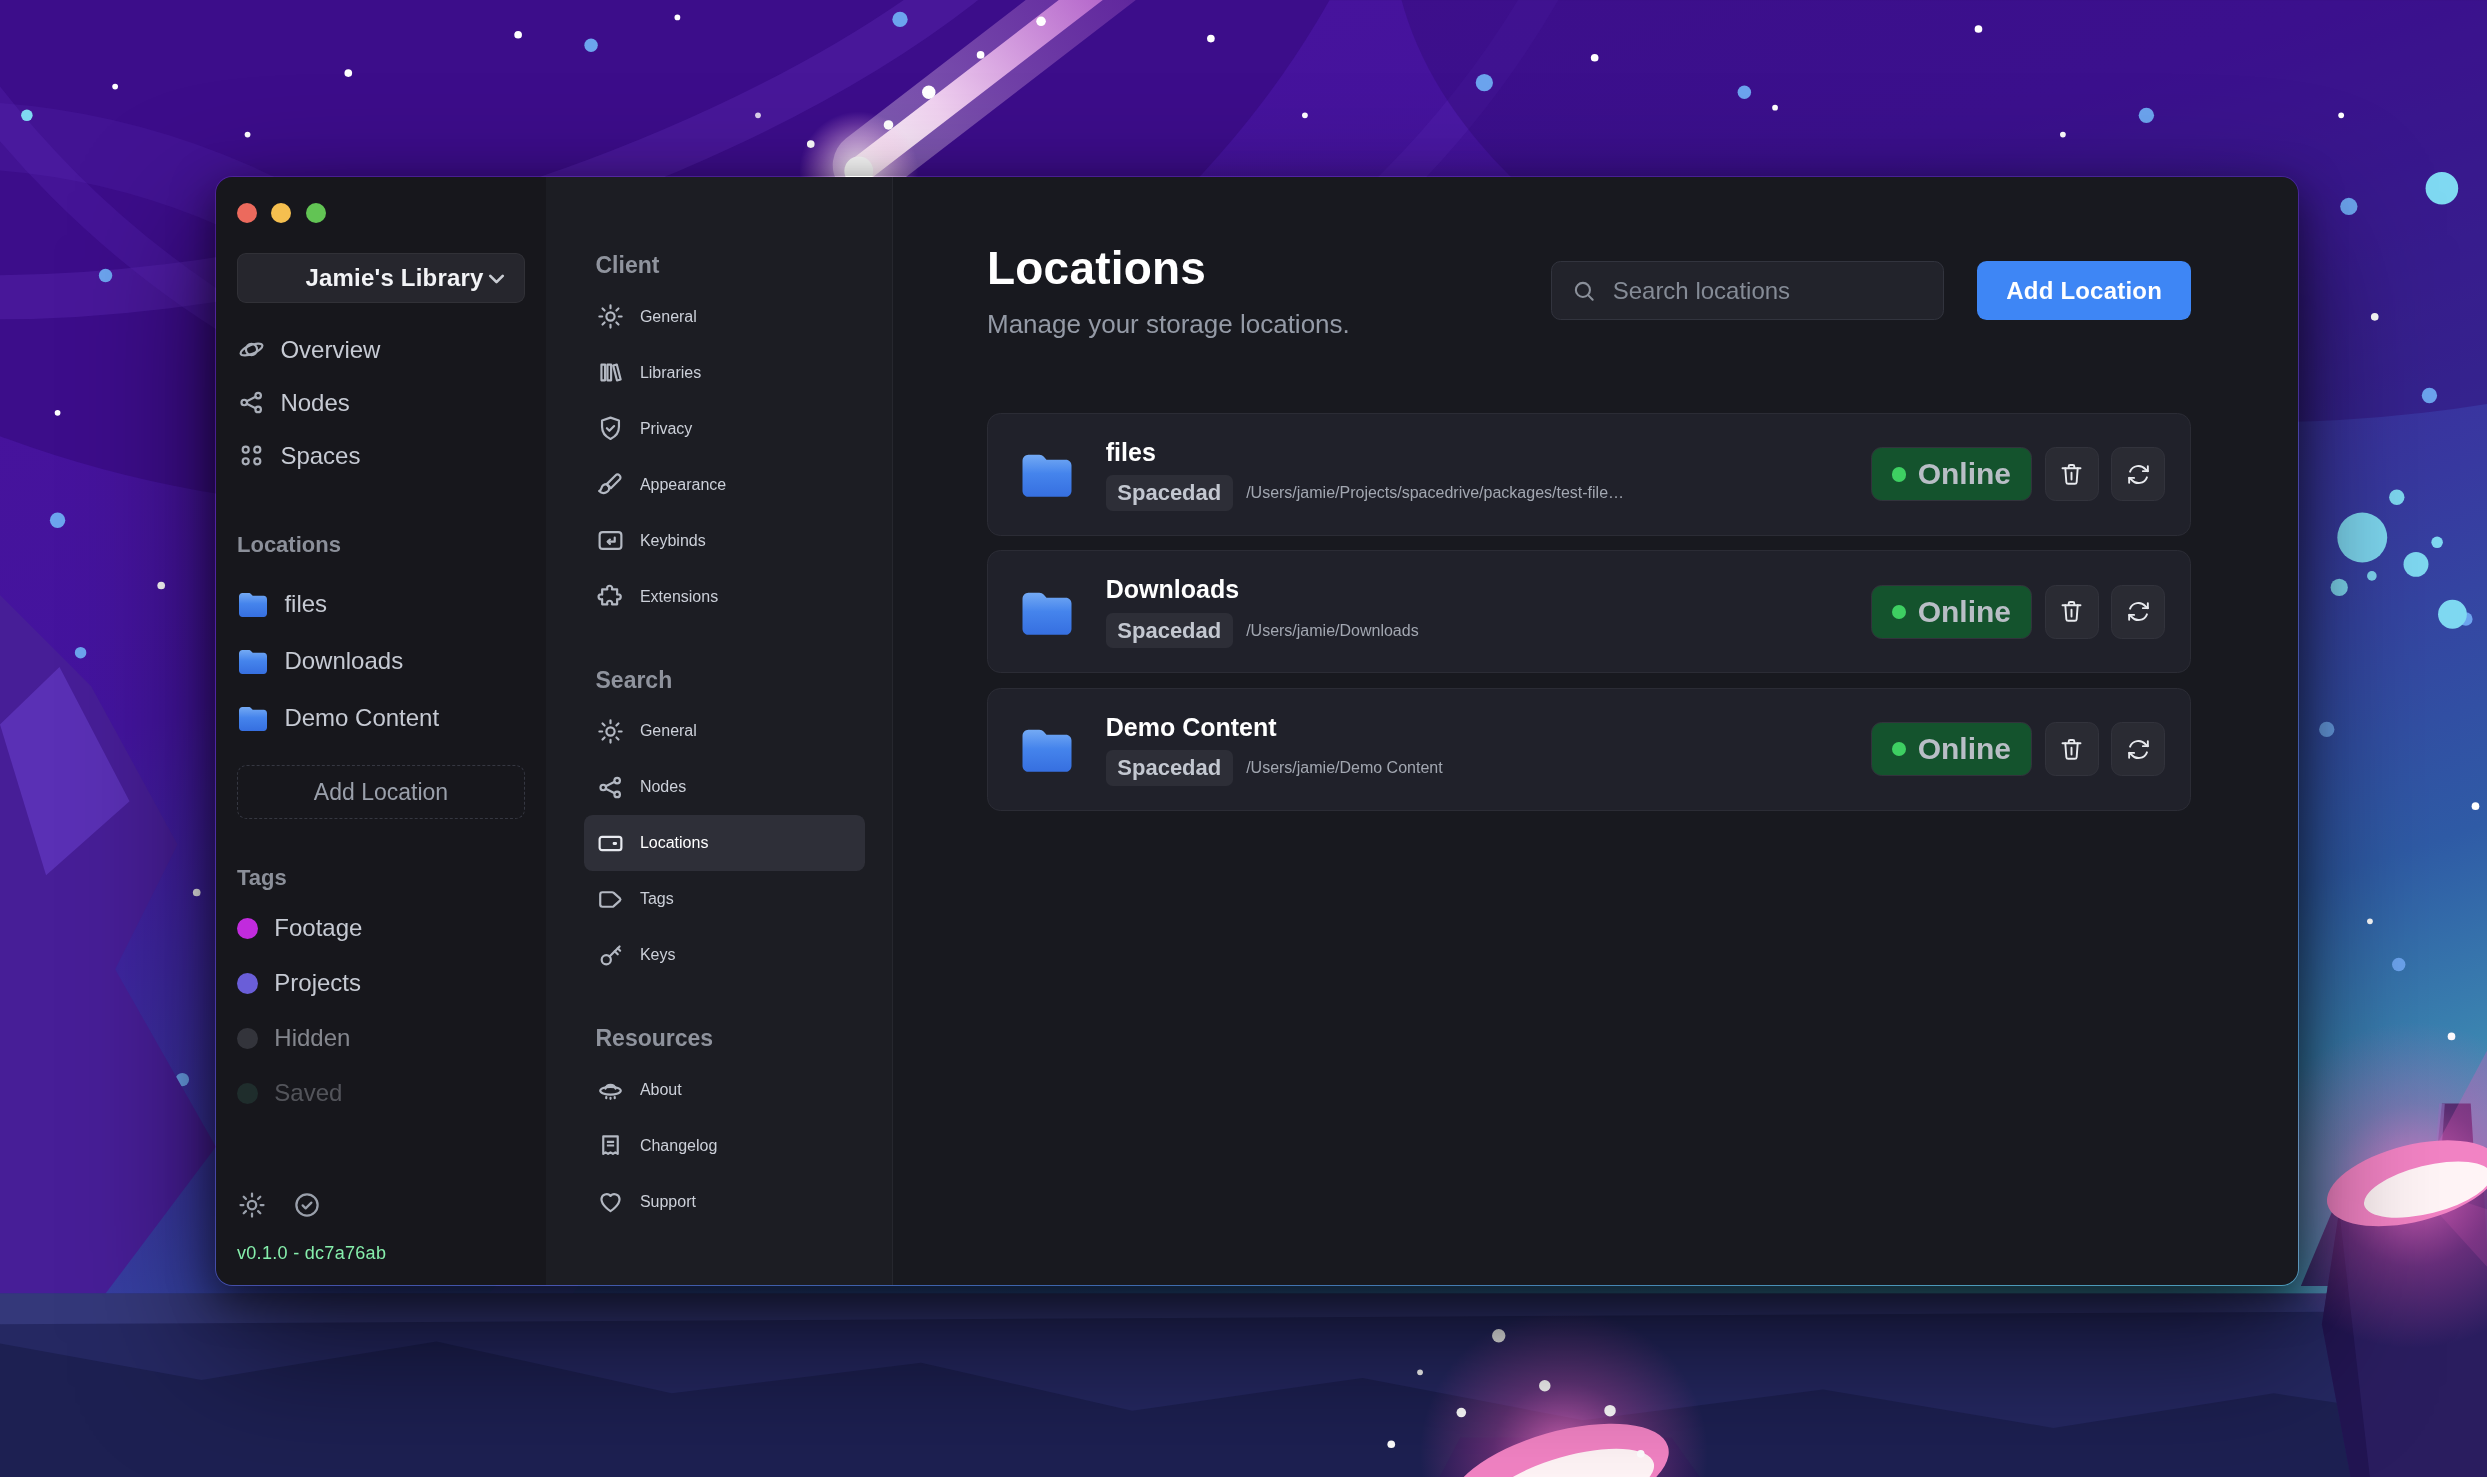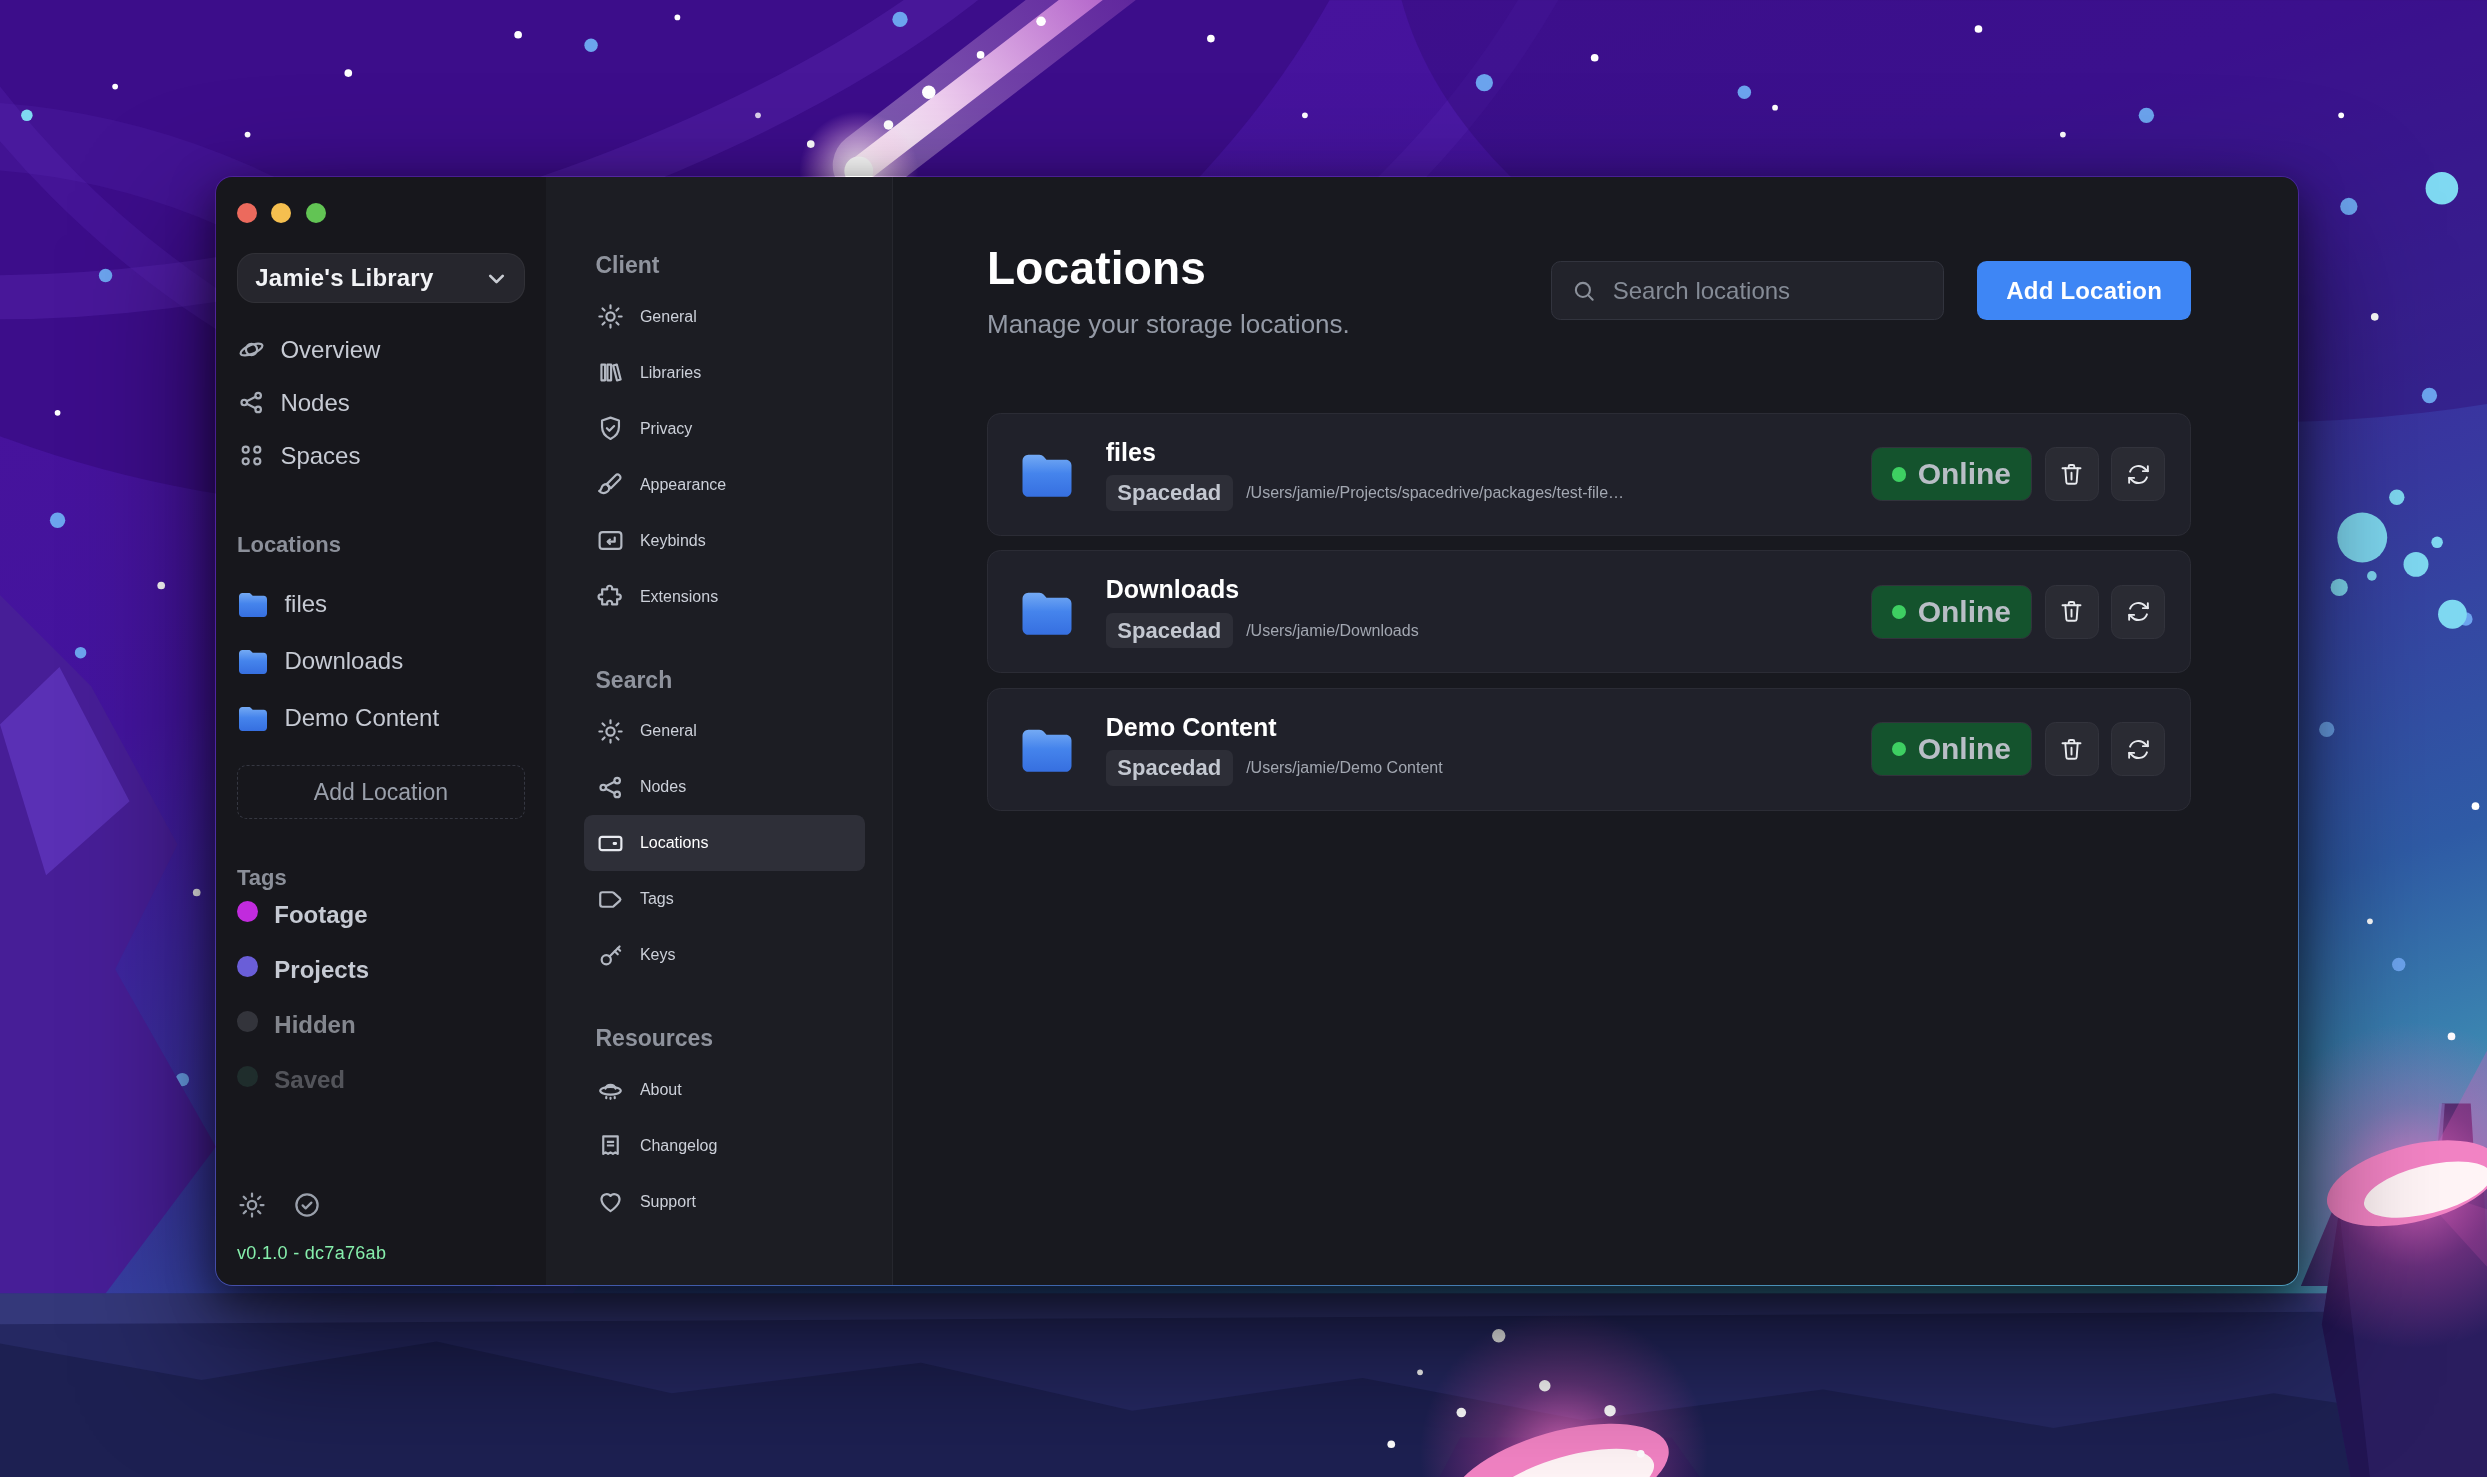--- a/index.html
+++ b/index.html
@@ -18,41 +18,41 @@
     border:1px solid rgba(255,255,255,.07);
     box-shadow:0 58px 134px rgba(0,0,0,.6), 0 13.4px 42px rgba(0,0,0,.5);
   }
 
   
   .sidebar { width:330px; flex-shrink:0; background:#17171c; padding:0 21px; position:relative; }
   .traffic { display:flex; gap:14.4px; padding-top:26px; }
   .light { width:20px; height:20px; border-radius:50%; }
   .lib-select {
     margin-top:30px; height:50px; background:#26262d; border:1px solid rgba(255,255,255,.05);
-    border-radius:18px; display:flex; align-items:center; justify-content:space-between;
+    border-radius:9px; display:flex; align-items:center; justify-content:flex-end;
     padding:0 15.4px 0 17.3px; color:#f2f3f6; font-size:24px; font-weight:700; letter-spacing:0.2px;
   }
   .lib-select .chev { width:25px; height:25px; color:#c9ccd3; flex-shrink:0; }
   .side-list { margin-top:20px; }
   .s-item { display:flex; align-items:center; gap:14.4px; height:53px; color:#c6cad3; font-size:24px; font-weight:500; }
   .s-ic { width:29px; height:29px; color:#a9aeb8; flex-shrink:0; display:flex; }
   .s-ic svg, .nav-ic svg, .chev svg, .icon-btn svg, .search-ic svg, .bot-ic svg { width:100%; height:100%; display:block; }
   .side-heading { font-size:22px; font-weight:700; color:#8b8f99; }
   .h-loc { margin-top:50px; }
   .loc-list { margin-top:17.3px; }
   .loc-item { display:flex; align-items:center; gap:15.4px; height:57px; color:#c6cad3; font-size:24px; font-weight:500; }
   .folder-sm { width:32px; height:26px; flex-shrink:0; }
   .add-loc {
     margin-top:19px; height:54px; border:1.9px dashed #353741; border-radius:9.6px;
     display:flex; align-items:center; justify-content:center;
     color:#9aa0ab; font-size:23px; font-weight:500; background:transparent; width:100%;
   }
   .h-tags { margin-top:46px; }
   .tag-list { margin-top:9.6px; }
-  .tag-row { display:flex; align-items:flex-start; gap:16.3px; height:55px; color:#c6cad3; font-size:24px; font-weight:700; }
+  .tag-row { display:flex; align-items:center; gap:16.3px; height:55px; color:#c6cad3; font-size:24px; font-weight:400; }
   .tag-dot { width:21px; height:21px; border-radius:50%; flex-shrink:0; }
   .tag-hidden { opacity:.62; }
   .tag-saved { opacity:.34; }
   .side-bottom { position:absolute; left:21px; right:21px; bottom:21px; }
   .bot-icons { display:flex; gap:25px; }
   .bot-ic { width:30px; height:30px; color:#9aa0ab; }
   .version { margin-top:23px; font-size:18px; color:#86efac; letter-spacing:0.3px; }
 
   
   .settings-nav { width:347px; flex-shrink:0; background:#1c1d23; border-right:1px solid #26272e; padding:75px 27px 0 38px; }

